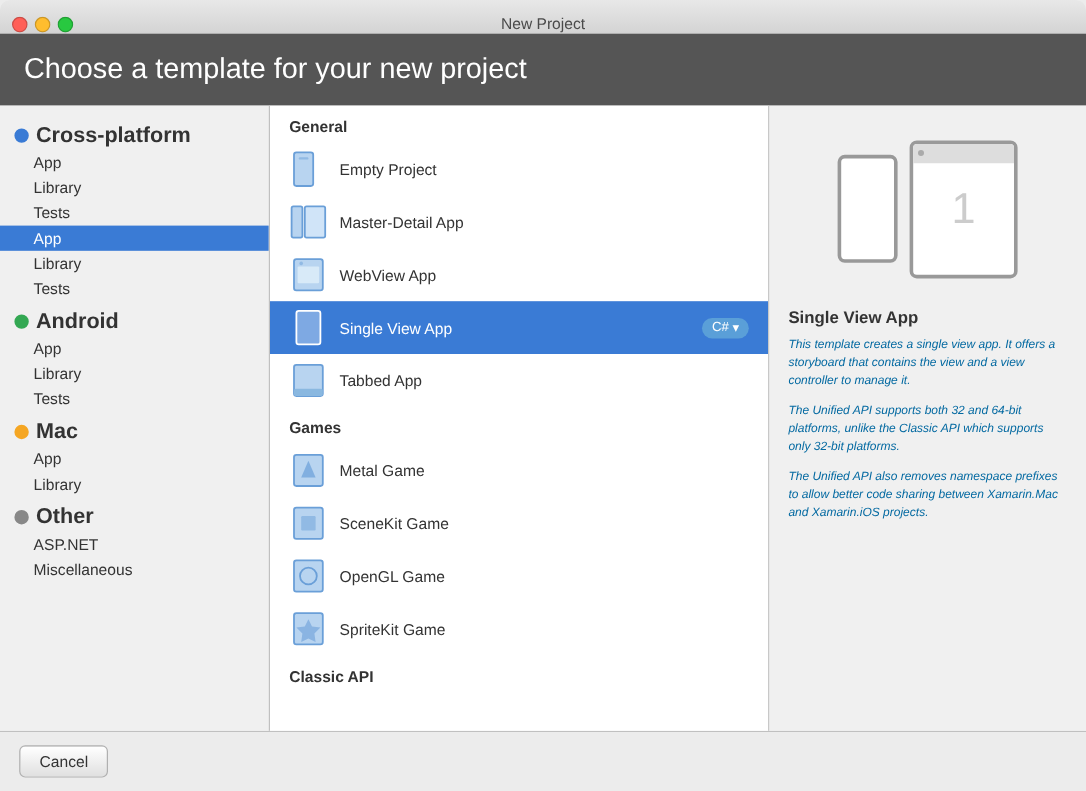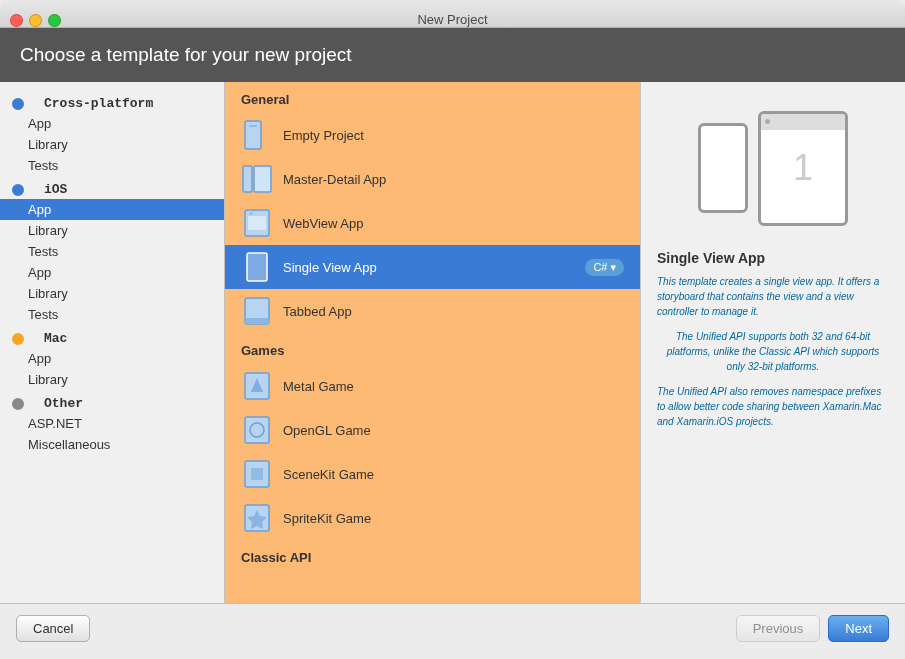--- a/index.html
+++ b/index.html
@@ -45,21 +45,21 @@
       font-weight: 500;
     }
 
     
     .header {
       background: #555555;
       padding: 16px 20px;
       color: white;
     }
     .header h1 {
-      font-size: 19px;
+      font-size: 24px;
       font-weight: 400;
       color: white;
     }
 
     
     .main {
       display: flex;
       height: calc(659px - 28px - 60px - 50px);
     }
 
@@ -67,26 +67,25 @@
     .sidebar {
       width: 225px;
       background: #f0f0f0;
       border-right: 1px solid #c0c0c0;
       overflow-y: auto;
       padding: 8px 0;
     }
     .sidebar-group-label {
       display: flex;
       align-items: center;
-      gap: 20px;
+      gap: 6px;
       padding: 6px 12px 2px 12px;
-      font-size: 13px;
+      font-size: 18px;
       font-weight: 600;
       color: #333;
-      font-family: Liberation Mono, monospace;
     }
     .group-dot {
       width: 12px;
       height: 12px;
       border-radius: 50%;
       border: 2px solid #888;
       background: white;
       flex-shrink: 0;
     }
     .group-dot.blue { border-color: #3a7bd5; background: #3a7bd5; }
@@ -101,21 +100,21 @@
       font-size: 13px;
     }
     .sidebar-item.active {
       background: #3a7bd5;
       color: white;
     }
 
     
     .content {
       flex: 1;
-      background: #fdba74;
+      background: #ffffff;
       overflow-y: auto;
     }
     .section-header {
       font-size: 13px;
       font-weight: 600;
       color: #333;
       padding: 10px 16px 6px 16px;
     }
 
     .template-item {
@@ -295,34 +294,34 @@
     <div class="sidebar-item">
       <span>App</span>
     </div>
     <div class="sidebar-item">
       <span>Library</span>
     </div>
     <div class="sidebar-item">
       <span>Tests</span>
     </div>
 
-    <div class="sidebar-group-label">
-      <div class="group-dot blue"></div>
-      <span>iOS</span>
-    </div>
     <div class="sidebar-item active">
       <span>App</span>
     </div>
     <div class="sidebar-item">
       <span>Library</span>
     </div>
     <div class="sidebar-item">
       <span>Tests</span>
     </div>
 
+    <div class="sidebar-group-label">
+      <div class="group-dot green"></div>
+      <span>Android</span>
+    </div>
     <div class="sidebar-item">
       <span>App</span>
     </div>
     <div class="sidebar-item">
       <span>Library</span>
     </div>
     <div class="sidebar-item">
       <span>Tests</span>
     </div>
 
@@ -418,34 +417,34 @@
             <polygon points="16,8 22,22 10,22" fill="#6a9fd8" opacity="0.7"></polygon>
           </svg>
       </div>
       <span class="template-label">Metal Game</span>
     </div>
 
     <div class="template-item">
       <div class="template-icon">
         <svg class="tmpl-svg" viewBox="0 0 32 32">
             <rect x="4" y="3" width="24" height="26" rx="2" fill="#b8d4f0" stroke="#6a9fd8" stroke-width="1.5"></rect>
+            <rect x="10" y="10" width="12" height="12" rx="1" fill="#6a9fd8" opacity="0.5"></rect>
+          </svg>
+      </div>
+      <span class="template-label">SceneKit Game</span>
+    </div>
+
+    <div class="template-item">
+      <div class="template-icon">
+        <svg class="tmpl-svg" viewBox="0 0 32 32">
+            <rect x="4" y="3" width="24" height="26" rx="2" fill="#b8d4f0" stroke="#6a9fd8" stroke-width="1.5"></rect>
             <circle cx="16" cy="16" r="7" fill="none" stroke="#6a9fd8" stroke-width="1.5"></circle>
           </svg>
       </div>
       <span class="template-label">OpenGL Game</span>
-    </div>
-
-    <div class="template-item">
-      <div class="template-icon">
-        <svg class="tmpl-svg" viewBox="0 0 32 32">
-            <rect x="4" y="3" width="24" height="26" rx="2" fill="#b8d4f0" stroke="#6a9fd8" stroke-width="1.5"></rect>
-            <rect x="10" y="10" width="12" height="12" rx="1" fill="#6a9fd8" opacity="0.5"></rect>
-          </svg>
-      </div>
-      <span class="template-label">SceneKit Game</span>
     </div>
 
     <div class="template-item">
       <div class="template-icon">
         <svg class="tmpl-svg" viewBox="0 0 32 32">
             <rect x="4" y="3" width="24" height="26" rx="2" fill="#b8d4f0" stroke="#6a9fd8" stroke-width="1.5"></rect>
             <polygon points="16,8 19,14 26,15 21,20 22,27 16,24 10,27 11,20 6,15 13,14" fill="#6a9fd8" opacity="0.6"></polygon>
           </svg>
       </div>
       <span class="template-label">SpriteKit Game</span>
@@ -464,27 +463,23 @@
         <div class="device-tablet">
           <div class="device-tablet-header">
             <div class="device-tablet-header-dot"></div>
           </div>
           <span class="device-number">1</span>
         </div>
       </div>
     </div>
     <div class="preview-title">Single View App</div>
     <div class="preview-desc" style="margin-bottom:10px;">This template creates a single view app. It offers a storyboard that contains the view and a view controller to manage it.</div>
-    <div class="preview-desc" style="margin-bottom:10px;text-align:center;">The Unified API supports both 32 and 64-bit platforms, unlike the Classic API which supports only 32-bit platforms.</div>
+    <div class="preview-desc" style="margin-bottom:10px;">The Unified API supports both 32 and 64-bit platforms, unlike the Classic API which supports only 32-bit platforms.</div>
     <div class="preview-desc">The Unified API also removes namespace prefixes to allow better code sharing between Xamarin.Mac and Xamarin.iOS projects.</div>
   </div>
 
 </div>
 
 <div class="footer">
   <div class="footer-left">
     <button class="btn">Cancel</button>
   </div>
-  <div class="footer-right">
-    <button class="btn" disabled="">Previous</button>
-    <button class="btn primary">Next</button>
-  </div>
 </div>
 
 </body></html>

